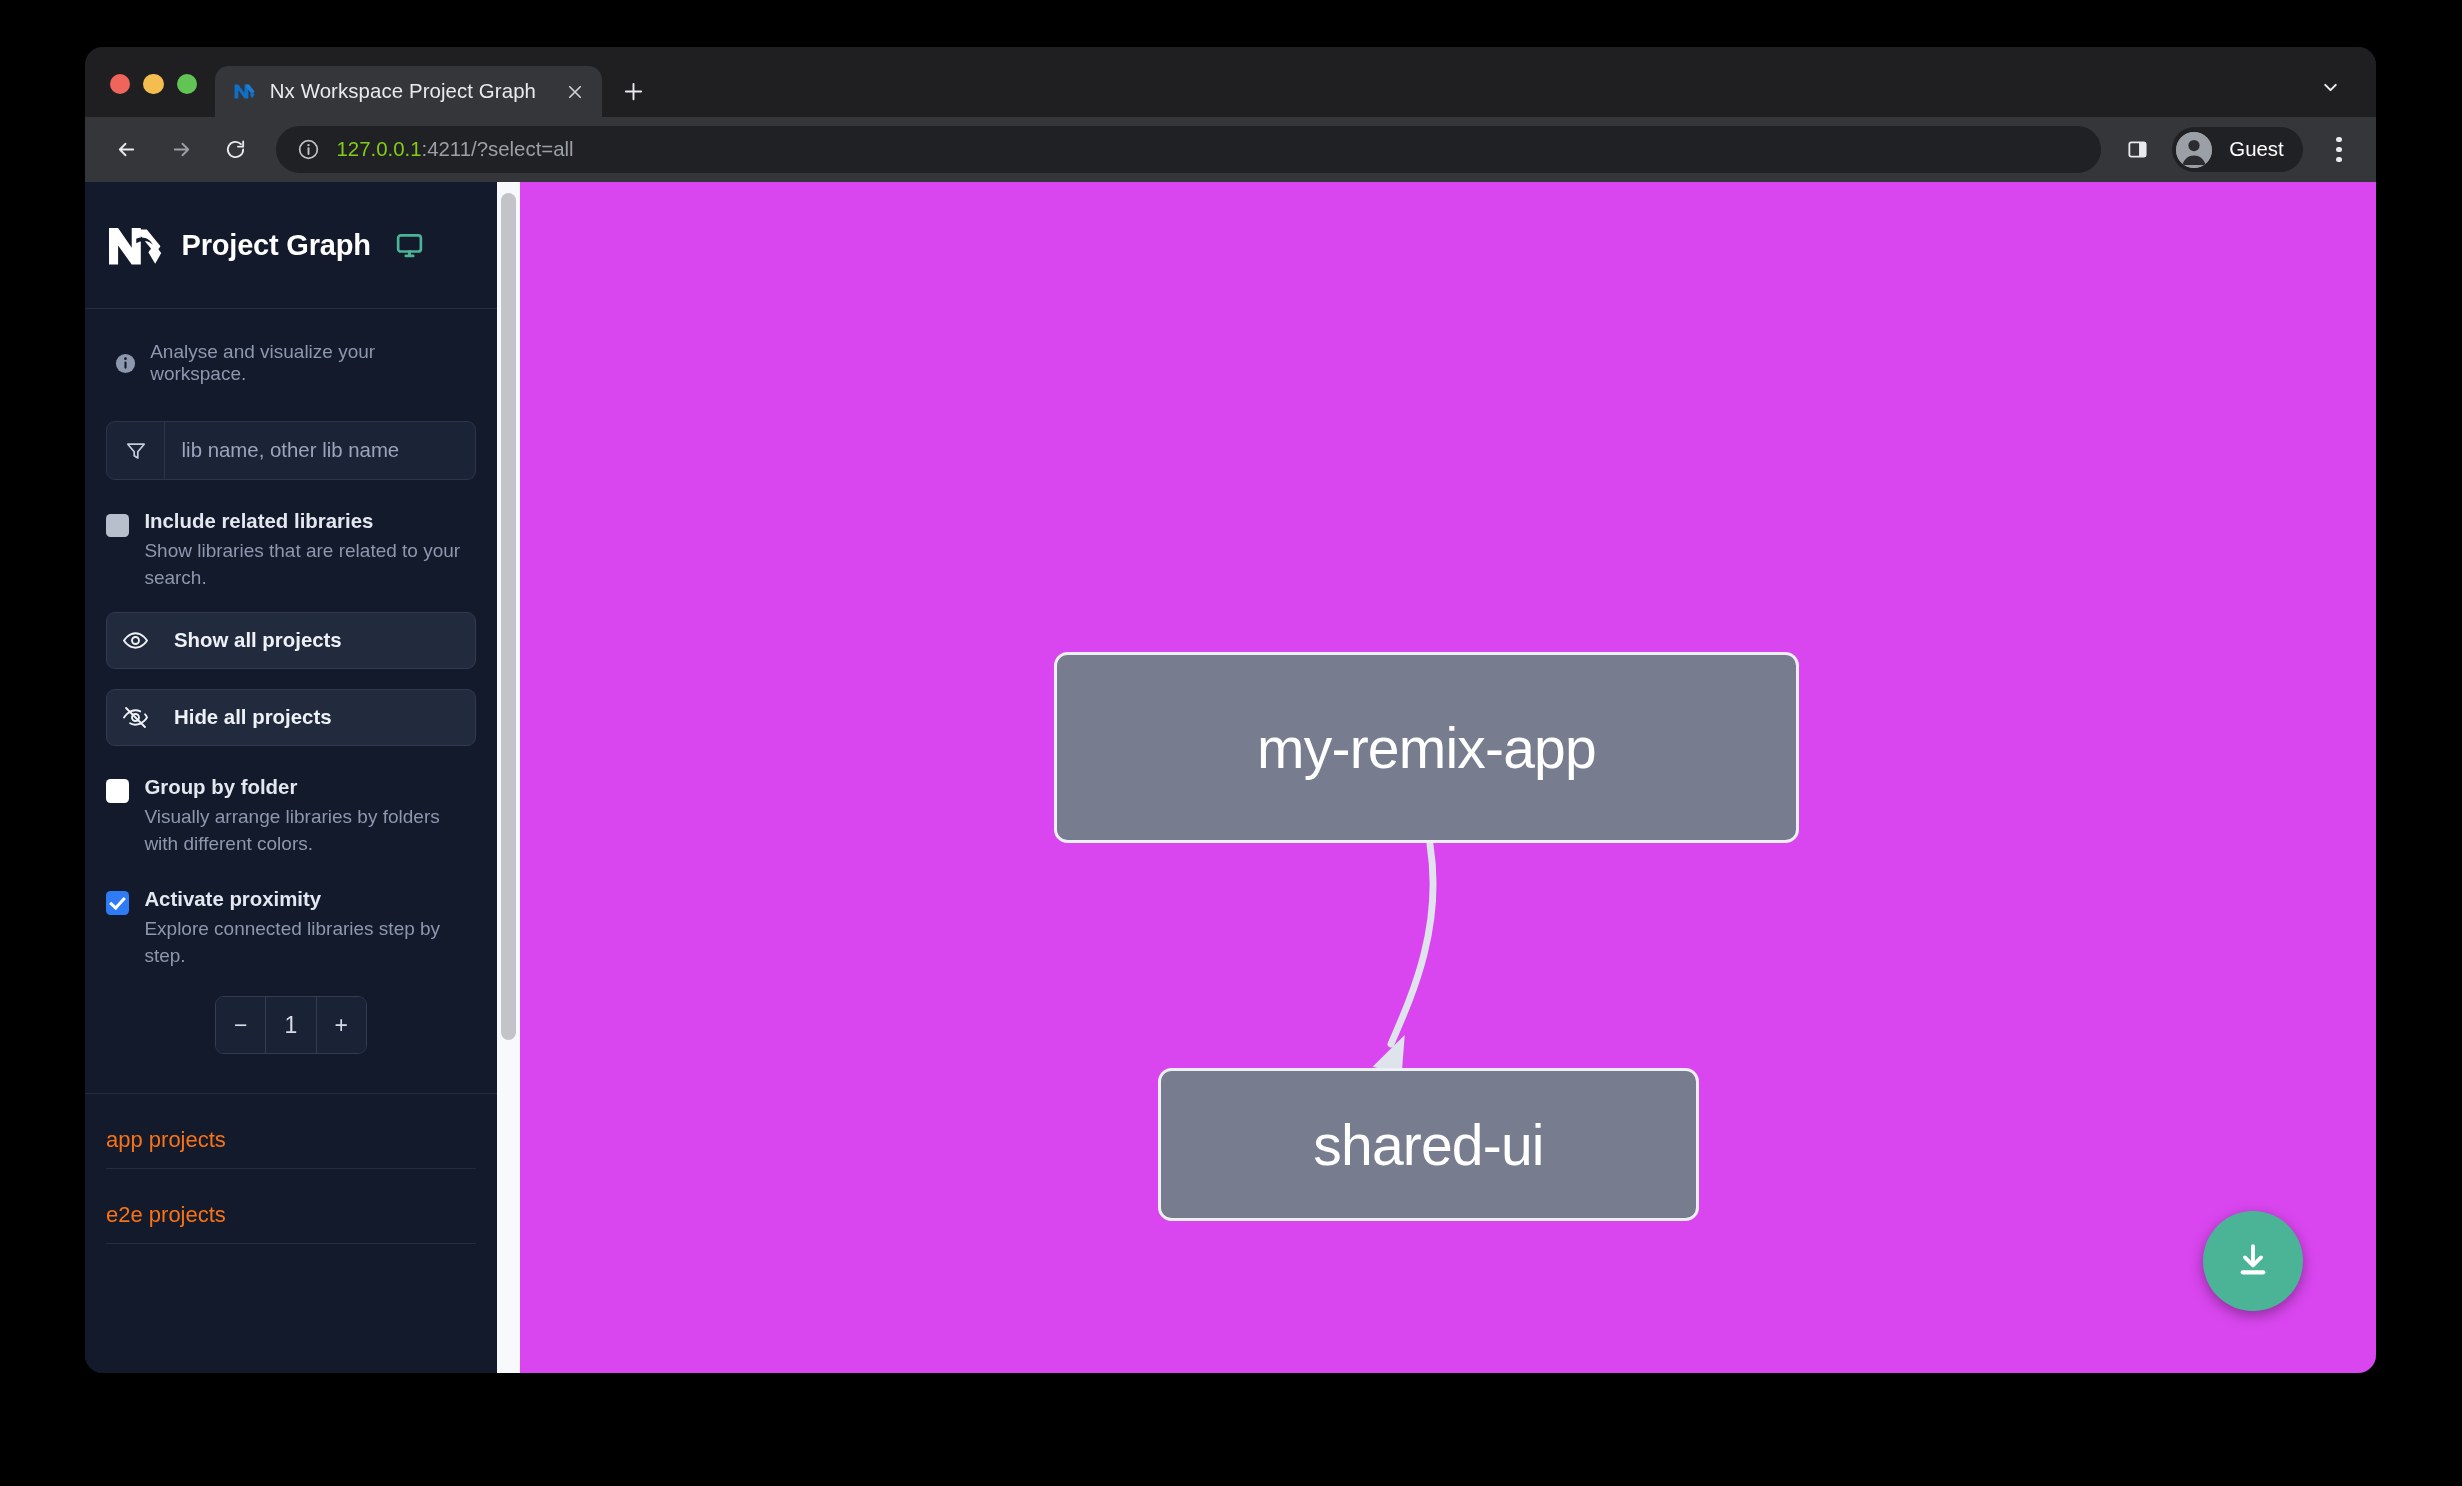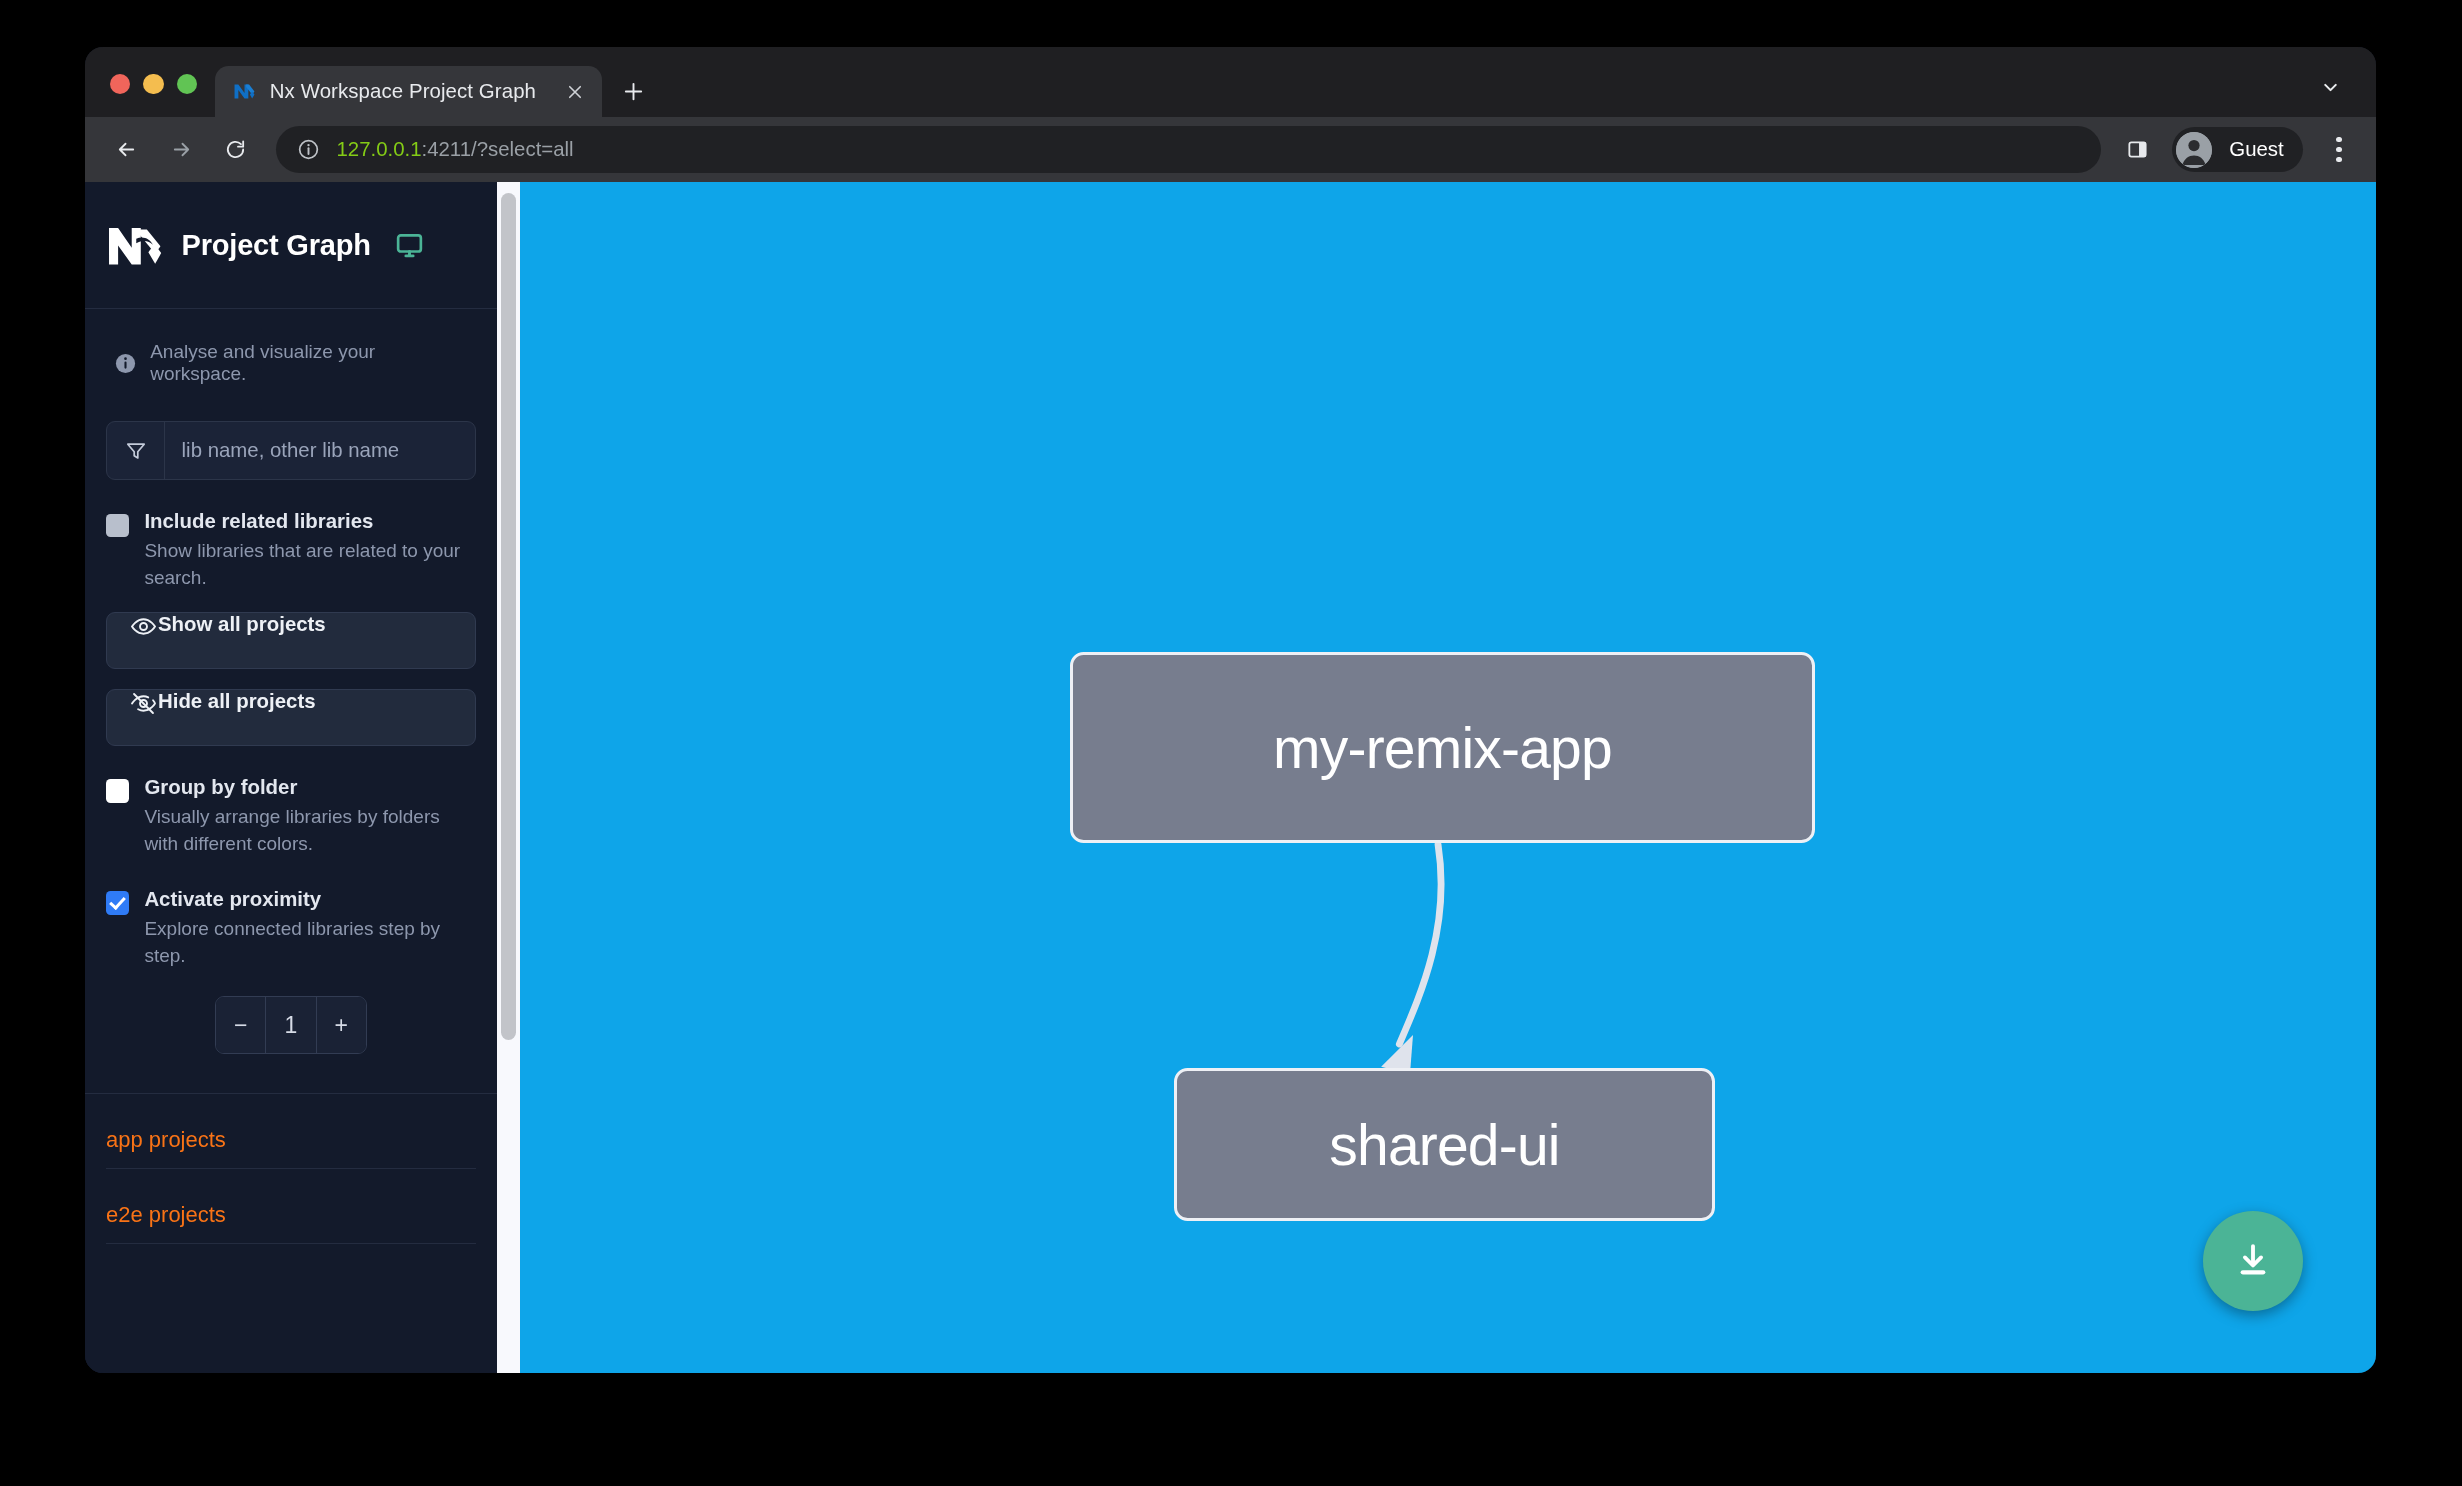--- a/index.html
+++ b/index.html
@@ -280,22 +280,23 @@
   }
 
   .action-btn {
     margin-top: 19.7px;
     height: 57px;
     width: 100%;
     background: #222b3d;
     border: 0.8px solid #303a50;
     border-radius: 9px;
     display: flex;
-    gap: 1px;
-    padding-left: 23px;
+    align-items: center;
+    gap: 25px;
+    padding-left: 15px;
     box-sizing: border-box;
   }
   .action-btn-label { color: #eef1f6; font-size: 20.4px; font-weight: bold; }
   .action-icon { width: 27px; height: 27px; flex: 0 0 auto; }
 
   #proximity-stepper {
     margin: 26px auto 0 auto;
     width: 150px;
     height: 56px;
     border: 0.8px solid #323c53;
@@ -347,23 +348,22 @@
     width: 15px;
     height: 847px;
     border-radius: 7.6px;
     background: #c2c4c9;
   }
 
   
   #graph-canvas {
     flex: 1;
     position: relative;
-    background: #0ea5e9;
+    background: #d946ef;
     overflow: hidden;
-    margin-left: 16px;
   }
   .graph-node {
     position: absolute;
     background: #777d8e;
     border: 3.8px solid #eef0f5;
     border-radius: 13.6px;
     display: flex;
     align-items: center;
     justify-content: center;
     box-sizing: border-box;

